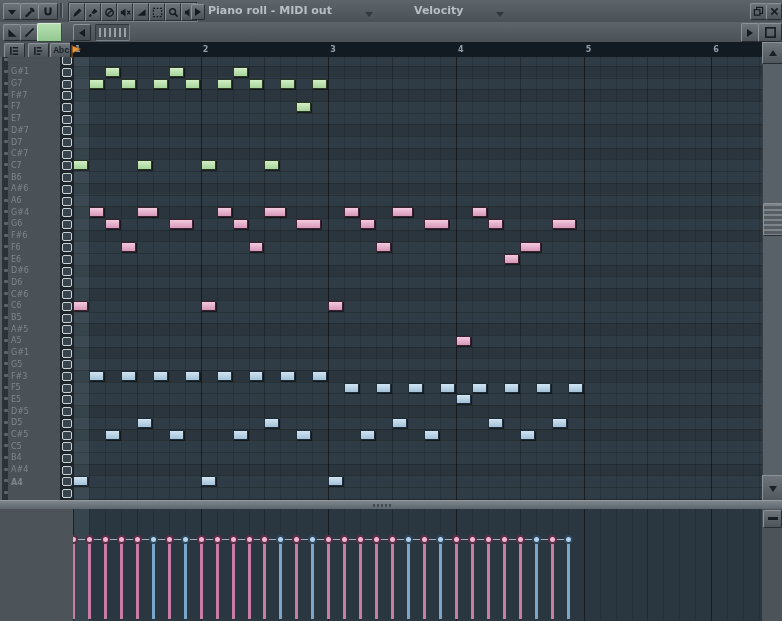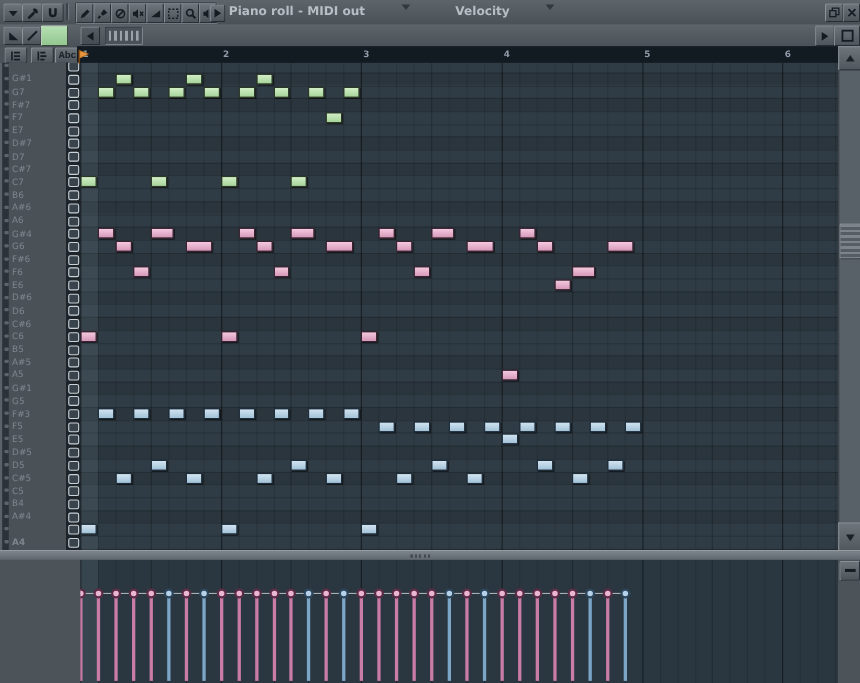--- a/index.html
+++ b/index.html
@@ -149,21 +149,21 @@
       <div class="tool-btn">
           <span><svg width="11" height="11" viewBox="0 0 12 12">
               <path d="M1 4 h2 l3 -2.5 v9 L3 8 H1 Z" fill="#161e24"></path>
               <path d="M8 3.5 a3.5 3.5 0 0 1 0 5 M9.5 2 a5.5 5.5 0 0 1 0 8" fill="none" stroke="#161e24" stroke-width="1.2"></path>
             </svg></span>
         </div>
     </div>
     <div class="btn" style="left:191px;top:4px;width:12px;height:14px;">
       <span class="tri-right"></span>
     </div>
-    <div class="abs" style="left:208px;top:4px;display:flex;align-items:flex-start;gap:27px;">
+    <div class="abs" style="left:208px;top:4px;display:flex;align-items:flex-end;gap:27px;">
       <span class="title-txt">Piano roll - MIDI out</span>
       <span class="caret"></span>
       <span class="title-txt" style="margin-left:14px;">Velocity</span>
       <span class="caret"></span>
     </div>
     <div class="btn" style="left:750px;top:3px;width:15px;height:15px;">
       <span>
           <svg width="11" height="11" viewBox="0 0 12 12">
             <rect x="1.5" y="4" width="6" height="6" fill="none" stroke="#161e24" stroke-width="1.3"></rect>
             <path d="M4 4 V1.5 H10.5 V8 H7.5" fill="none" stroke="#161e24" stroke-width="1.3"></path>
@@ -319,21 +319,21 @@
       <div class="key-label" style="top: 302.8px;">G5</div>
       <div class="key-label" style="top: 314.5px;">F#3</div>
       <div class="key-label" style="top: 326.2px;">F5</div>
       <div class="key-label" style="top: 337.9px;">E5</div>
       <div class="key-label" style="top: 349.6px;">D#5</div>
       <div class="key-label" style="top: 361.3px;">D5</div>
       <div class="key-label" style="top: 373px;">C#5</div>
       <div class="key-label" style="top: 384.7px;">C5</div>
       <div class="key-label" style="top: 396.4px;">B4</div>
       <div class="key-label" style="top: 408.1px;">A#4</div>
-      <div class="key-label" style="top: 431px; font-weight: bold;">A4</div>
+      <div class="key-label" style="top: 421px; font-weight: bold;">A4</div>
     </div>
   <div class="abs" id="key-dashes" style="left:60px;top:57px;width:13px;height:443px;">
       <div class="key-dash" style="top: -0.9px;"></div>
       <div class="key-dash" style="top: 10.8px;"></div>
       <div class="key-dash" style="top: 22.5px;"></div>
       <div class="key-dash" style="top: 34.2px;"></div>
       <div class="key-dash" style="top: 45.9px;"></div>
       <div class="key-dash" style="top: 57.6px;"></div>
       <div class="key-dash" style="top: 69.3px;"></div>
       <div class="key-dash" style="top: 81px;"></div>

